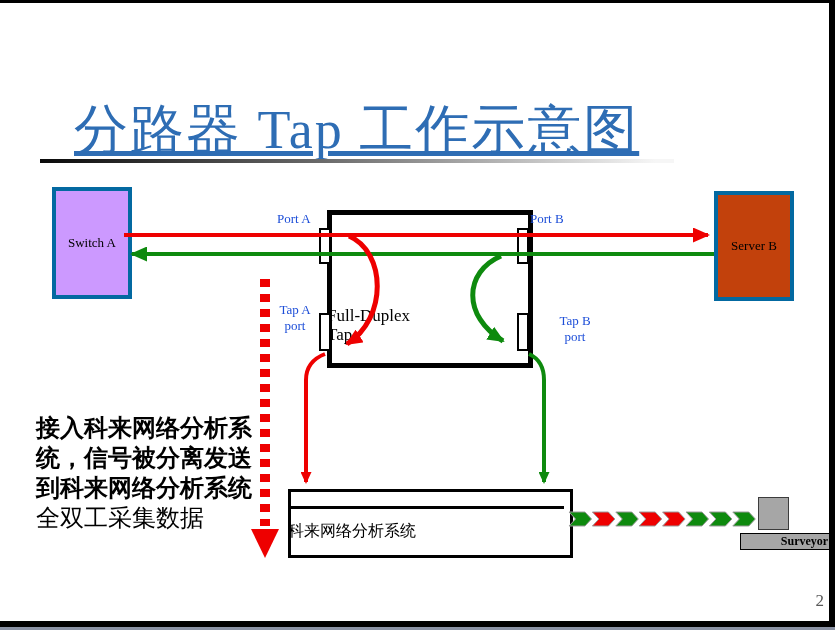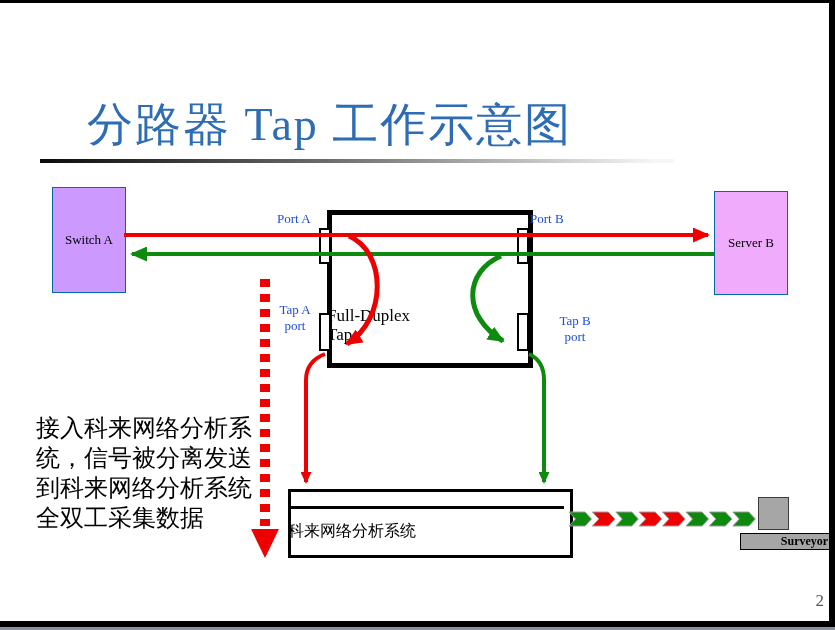--- a/index.html
+++ b/index.html
@@ -1,46 +1,46 @@
 <!DOCTYPE html>
 <html><head>
 <meta charset="utf-8">
 <style>
   html,body{margin:0;padding:0;background:#ffffff;}
   body{width:835px;height:630px;overflow:hidden;position:relative;
        font-family:"Liberation Serif","DejaVu Serif",serif;}
   .abs{position:absolute;}
   .slide{position:absolute;left:0;top:0;width:835px;height:630px;background:#fff;}
 
-  .page-title{left:87px;top:94px;font-size:46px;letter-spacing:2px;color:#2E6DB4;white-space:nowrap;}
+  .page-title{left:74px;top:94px;font-size:54px;letter-spacing:2px;color:#2E6DB4;white-space:nowrap;text-decoration:underline;}
   .title-divider{left:40px;top:159px;width:634px;height:4px;
                  background:linear-gradient(to right,#0a0a0a,#6b6b6b 45%,#f6f6f6 97%);}
 
-  .node{border:1px solid #0369a1;display:flex;align-items:center;justify-content:center;
+  .node{border:4px solid #0369a1;display:flex;align-items:center;justify-content:center;
         font-size:13px;color:#000;text-align:left;z-index:1;}
   .switch-a{left:52px;top:187px;width:72px;height:104px;background:#CC99FF;}
-  .server-b{left:714px;top:191px;width:72px;height:102px;background:#f0abfc;}
+  .server-b{left:714px;top:191px;width:72px;height:102px;background:#c2410c;}
 
   .tap-box{left:327px;top:210px;width:196px;height:148px;border:5px solid #000;background:#fff;z-index:1;}
   .tap-label{left:327px;top:306px;width:196px;text-align:left;font-size:17px;line-height:19px;z-index:2;}
   .port-rect{width:8px;background:#fff;border:2px solid #000;z-index:2;}
   .pr-a{left:319px;top:228px;height:32px;}
   .pr-b{left:517px;top:228px;height:32px;}
   .pr-ta{left:319px;top:313px;height:34px;}
   .pr-tb{left:517px;top:313px;height:34px;}
 
   .port-label{font-size:13px;line-height:16px;color:#1d4ed8;z-index:2;white-space:nowrap;}
   .lbl-port-a{left:277px;top:211px;}
   .lbl-port-b{left:530px;top:211px;}
   .lbl-tap-a{left:270px;top:302px;width:50px;text-align:center;}
   .lbl-tap-b{left:534px;top:313px;width:50px;text-align:center;margin-left:16px;}
 
   .note{font-size:24px;color:#000;line-height:30px;white-space:nowrap;}
   .note1{left:37px;top:331px;}
-  .notep{left:36px;top:413px;}
+  .notep{left:36px;top:413px;font-weight:bold;}
   .note2{left:36px;top:503px;}
 
   .analyzer-box{left:288px;top:489px;width:279px;height:63px;border:3px solid #000;background:#fff;z-index:1;}
   .analyzer-divider{left:291px;top:506px;width:273px;height:3px;background:#000;z-index:2;}
   .analyzer-label{left:288px;top:521px;width:279px;text-align:left;font-size:16px;z-index:2;}
 
   .surveyor-monitor{left:758px;top:497px;width:29px;height:31px;background:#A6A6A6;border:1px solid #3c3c3c;z-index:1;}
   .surveyor-plate{left:740px;top:533px;width:63px;height:15px;background:#A6A6A6;border:1px solid #000;
                   display:flex;align-items:center;justify-content:center;z-index:1;padding-left:32px;}
   .surveyor-plate span{font-size:12px;font-weight:bold;color:#000;}

